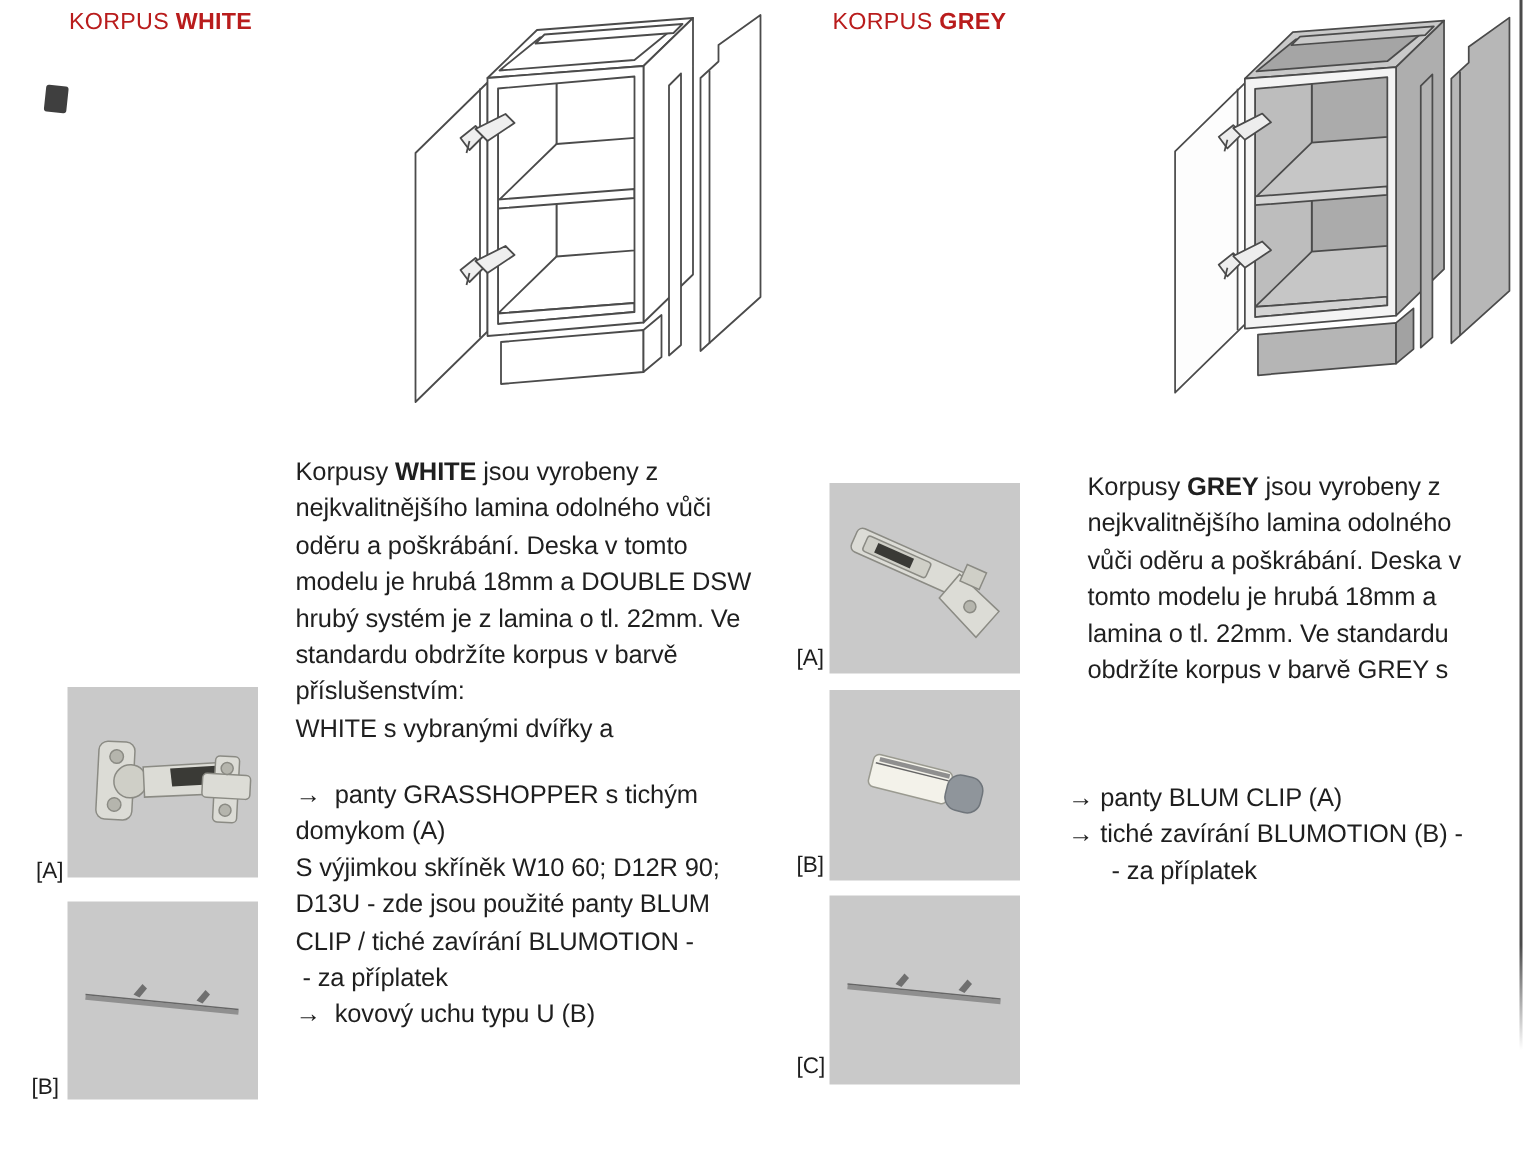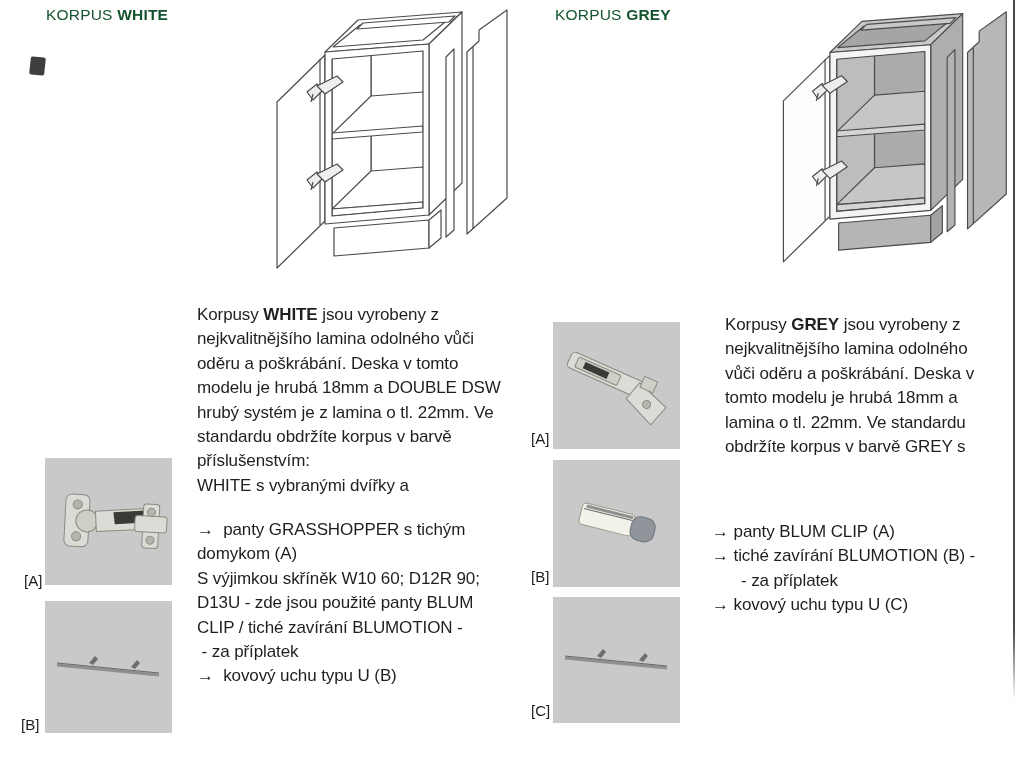--- a/index.html
+++ b/index.html
@@ -1,18 +1,18 @@
 <!DOCTYPE html>
 <html><head>
 <meta charset="utf-8">
 <style>
   html,body{margin:0;padding:0;background:#ffffff;}
   .page{position:relative;width:1024px;height:768px;background:#ffffff;overflow:hidden;
         font-family:"Liberation Sans",sans-serif;color:#1d1d1d;}
-  .title{position:absolute;font-size:15.5px;color:#14532d;letter-spacing:.2px;white-space:pre;}
+  .title{position:absolute;font-size:15.5px;color:#b91c1c;letter-spacing:.2px;white-space:pre;}
   .title b{font-weight:700;}
   .textblock{position:absolute;font-size:17px;line-height:24.4px;letter-spacing:-.1px;color:#1f1f1f;}
   .tline{white-space:pre;}
   .tline b{font-weight:700;}
   .indent{padding-left:29px;}
   .photo{position:absolute;background:#c9c9c9;}
   .plabel{position:absolute;font-size:15px;color:#1d1d1d;white-space:pre;}
   .vline{position:absolute;left:1013px;top:0;width:2px;height:700px;
          background:linear-gradient(#4a4a4a 90%,rgba(74,74,74,0));}
   .scanmark{position:absolute;left:30px;top:57px;width:15px;height:18px;background:#3f3f3f;
@@ -239,18 +239,17 @@
     <div class="tline">vůči oděru a poškrábání. Deska v</div>
     <div class="tline">tomto modelu je hrubá 18mm a</div>
     <div class="tline">lamina o tl. 22mm. Ve standardu</div>
     <div class="tline">obdržíte korpus v barvě GREY s</div>
   </div>
 
   <div class="textblock" style="left:712px;top:520px;width:300px;">
     <div class="tline">→ panty BLUM CLIP (A)</div>
     <div class="tline">→ tiché zavírání BLUMOTION (B) -</div>
     <div class="tline indent">- za příplatek</div>
-    <div class="tline">→ kovový uchu typu U (C)</div>
   </div>
 
   <div class="vline"></div>
 
 </div>
 
 </body></html>

